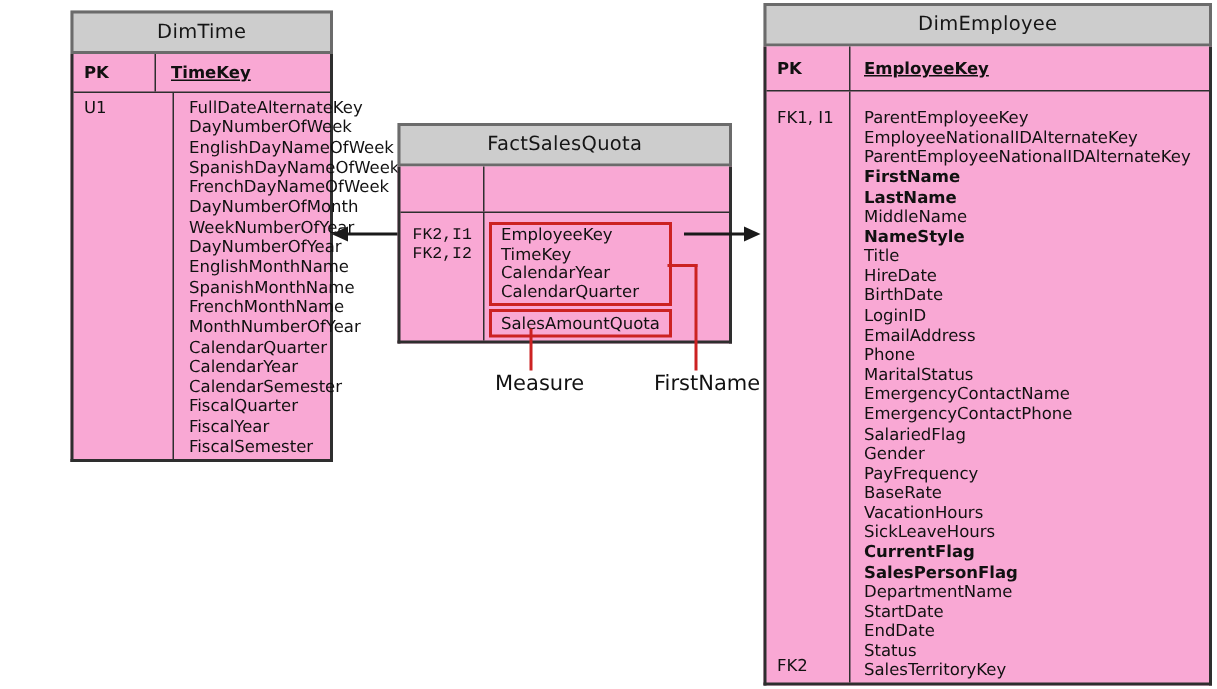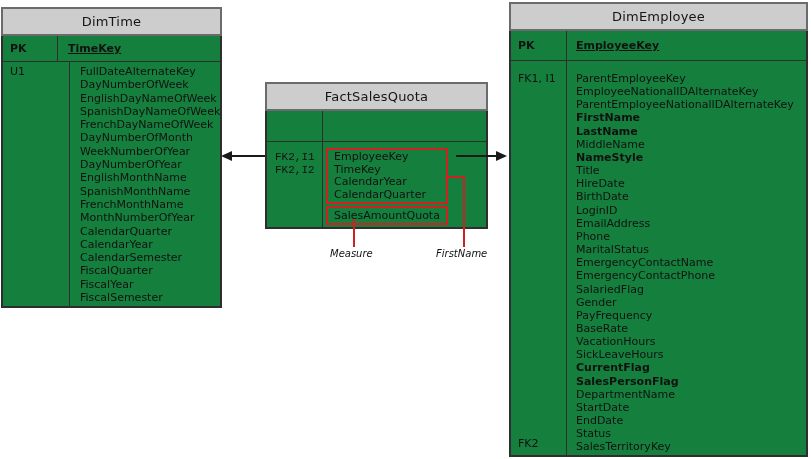--- a/index.html
+++ b/index.html
@@ -14,37 +14,37 @@
   
   .db-table { position:absolute; }
   .tbl-header {
     background:var(--header-fill,#cdcdcd);
     border:2px solid var(--header-border,#6b6b6b);
     display:flex; align-items:center; justify-content:center;
     font-size:13px; letter-spacing:.2px; color:#151515;
   }
   .tbl-body {
     border:2px solid var(--body-border,#2e2e2e); border-top:none;
-    background:#15803d;
+    background:#f9a8d4;
   }
   .pk-row { display:flex; border-bottom:1px solid var(--body-border,#2e2e2e); }
   .attr-section { display:flex; }
   .key-cell {
     border-right:1px solid var(--body-border,#2e2e2e);
     flex:0 0 auto; font-size:11px; line-height:13.3px;
   }
   .name-cell { flex:1 1 auto; font-size:11px; line-height:13.3px; }
   .pk-label { font-weight:bold; font-size:11px; }
   .pk-field { font-weight:bold; font-size:11px; text-decoration:underline; }
   .attr-row { white-space:nowrap; }
   .attr-row.bold { font-weight:bold; }
   .key-label { white-space:nowrap; }
 
   
-  #dimtime { left:1px; top:7px; width:221px; }
+  #dimtime { left:1px; top:7px; width:221px;padding-left:46px; }
   #dimtime .tbl-header { height:29px; }
   #dimtime .pk-row { height:26px; }
   #dimtime .pk-key { width:55px; padding:6px 0 0 7px; border-right:1px solid var(--body-border,#2e2e2e); }
   #dimtime .pk-name { padding:6px 0 0 10px; }
   #dimtime .attr-section { height:244px; }
   #dimtime .key-cell { width:67px; padding:3px 0 0 7px; }
   #dimtime .name-cell { padding:3px 0 0 10px; line-height:13.3px; }
 
   
   #factsalesquota { left:265px; top:82px; width:223px; }
@@ -83,21 +83,21 @@
   #arrow-left-line  { left:229px; top:155px; width:36px; }
   #arrow-left-head  { left:221px; top:151px; }
   #arrow-right-line { left:456px; top:155px; width:41px; }
   #arrow-right-head { left:496px; top:151px; }
 
   
   .callout-line { position:absolute; background:var(--highlight-red,#cc2222); }
   #measure-vline { left:353px; top:219px; width:2px; height:28px; }
   #attrs-hline   { left:445px; top:176px; width:20px; height:2px; }
   #attrs-vline   { left:463px; top:176px; width:2px;  height:71px; }
-  .callout-label { position:absolute; font-size:10px; color:#111; white-space:nowrap;font-style:italic; }
+  .callout-label { position:absolute; font-size:14px; color:#111; white-space:nowrap; }
   #measure-label    { left:330px; top:248px; }
   #attributes-label { left:436px; top:248px; }
 </style>
 </head>
 <body>
 
 <div class="canvas">
 
   <div class="db-table" id="dimtime">
     <div class="tbl-header">

